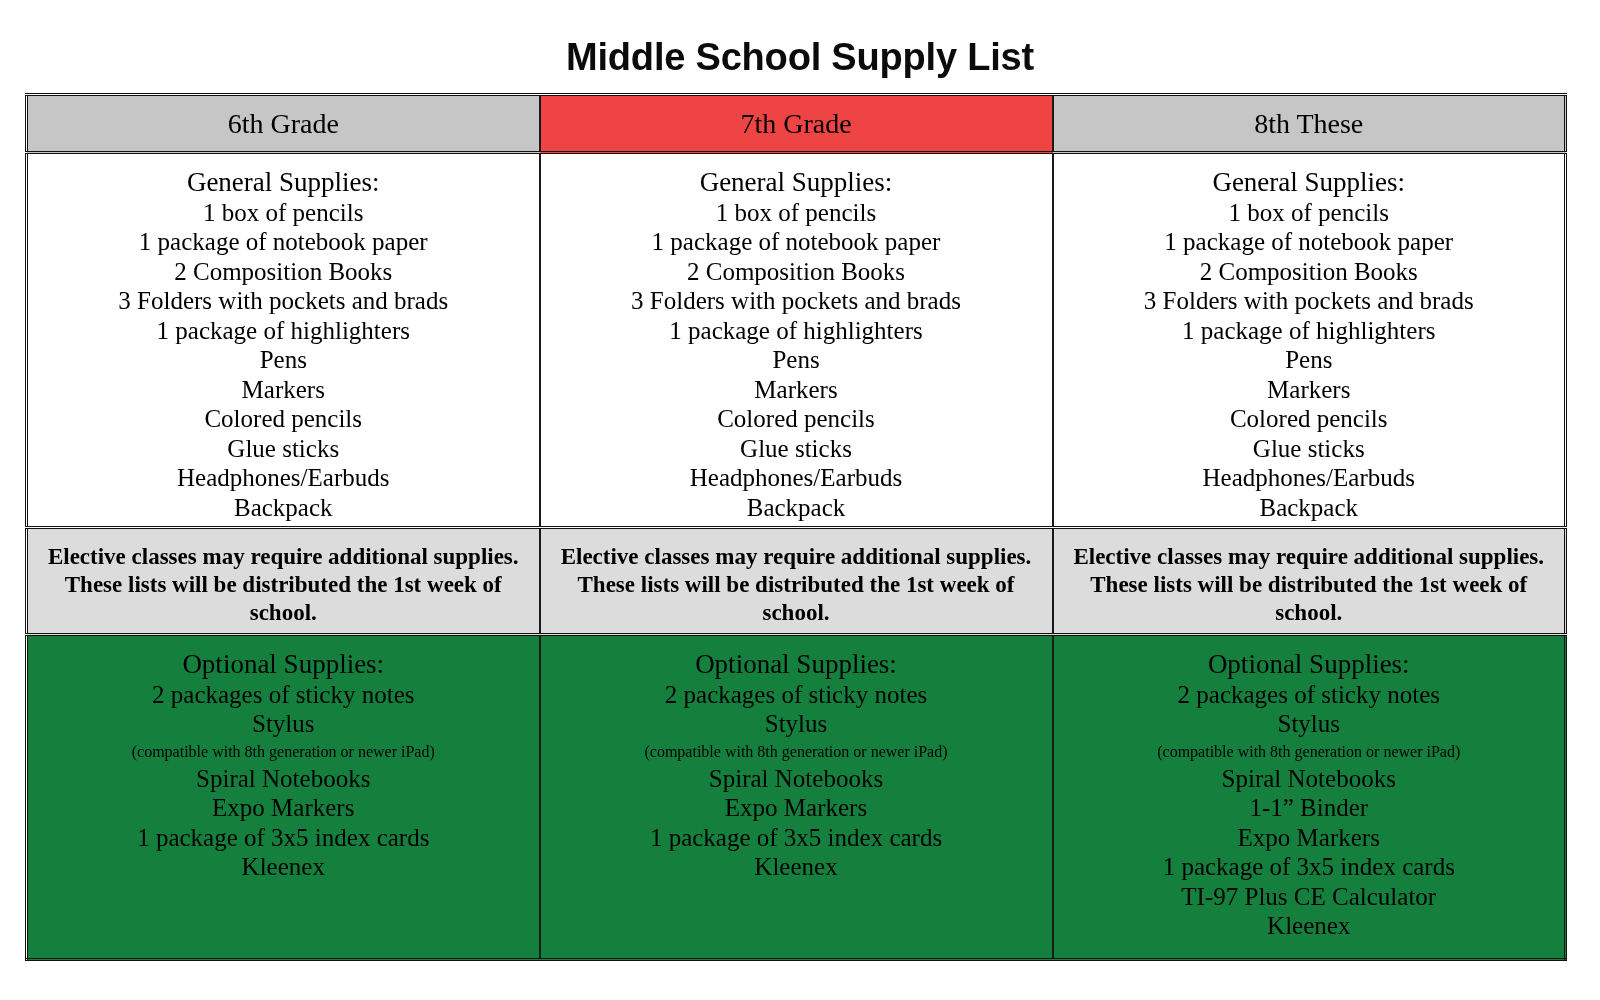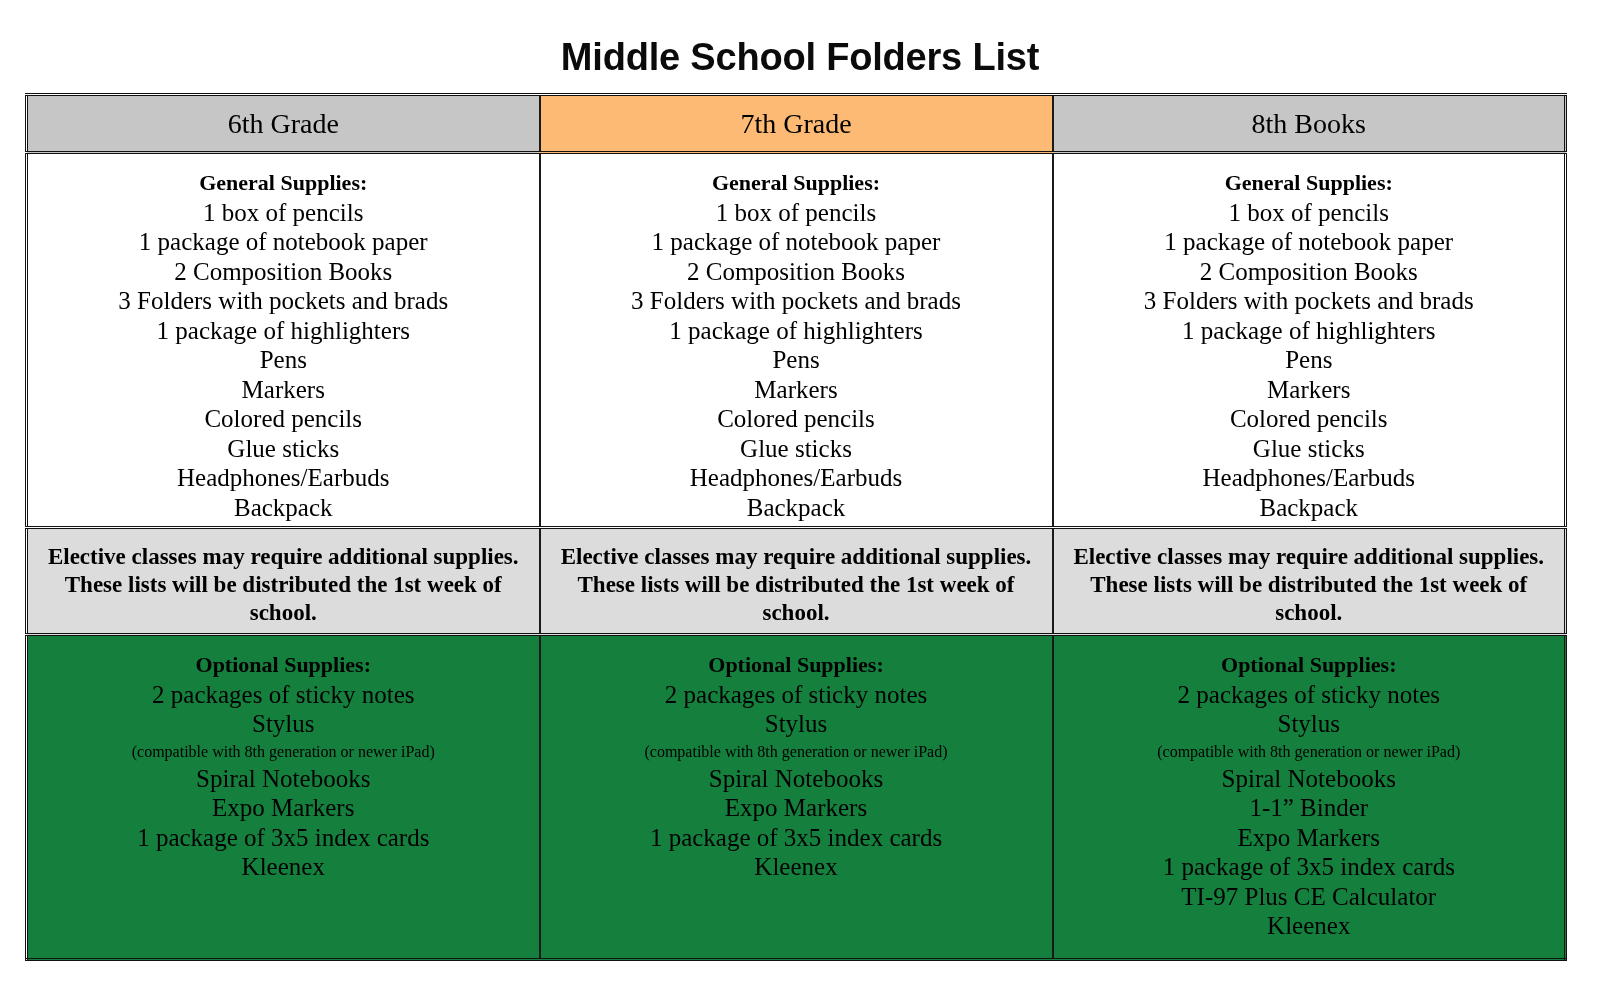--- a/index.html
+++ b/index.html
@@ -72,33 +72,33 @@
     border-top: 3px double #121212;
     border-bottom: 3px double #121212;
     font-family: "Liberation Serif", "DejaVu Serif", serif;
     font-weight: normal;
     font-size: 28px;
     line-height: 55px;
     vertical-align: middle;
     padding: 0;
   }
   .hdr-dark  { background: #c6c6c6; }
-  .hdr-light { background: #fdba74; }
+  .hdr-light { background: #ef4444; }
 
   
   .general-row td {
     height: 375px;
     background: #ffffff;
     border-bottom: 3px double #121212;
     padding: 14px 10px 0 10px;
   }
 
   .cell-heading {
-    font-weight: bold;
-    font-size: 22px;
+    font-weight: normal;
+    font-size: 27px;
     line-height: 29.5px;
     margin: 0 0 0 0;
   }
 
   .supply-line {
     font-size: 25px;
     line-height: 29.5px;
     white-space: nowrap;
   }
 
@@ -129,33 +129,33 @@
     height: 325px;
     background: #15803d;
     padding: 14px 10px 0 10px;
   }
 </style>
 </head>
 <body>
 
 <div class="page">
 
-  <div class="doc-title">Middle School Folders List</div>
+  <div class="doc-title">Middle School Supply List</div>
 
   <table class="supply-table">
     <colgroup>
       <col>
         <col>
         <col>
     </colgroup>
     <thead>
       <tr class="hdr-row">
         <th class="hdr-dark">6th Grade</th>
         <th class="hdr-light">7th Grade</th>
-        <th class="hdr-dark">8th Books</th>
+        <th class="hdr-dark">8th These</th>
       </tr>
     </thead>
     <tbody>
 
       <tr class="general-row">
         <td>
           <div class="cell-heading">General Supplies:</div>
           <div class="supply-list">
               <div class="supply-line">1 box of pencils</div>
               <div class="supply-line">1 package of notebook paper</div>

